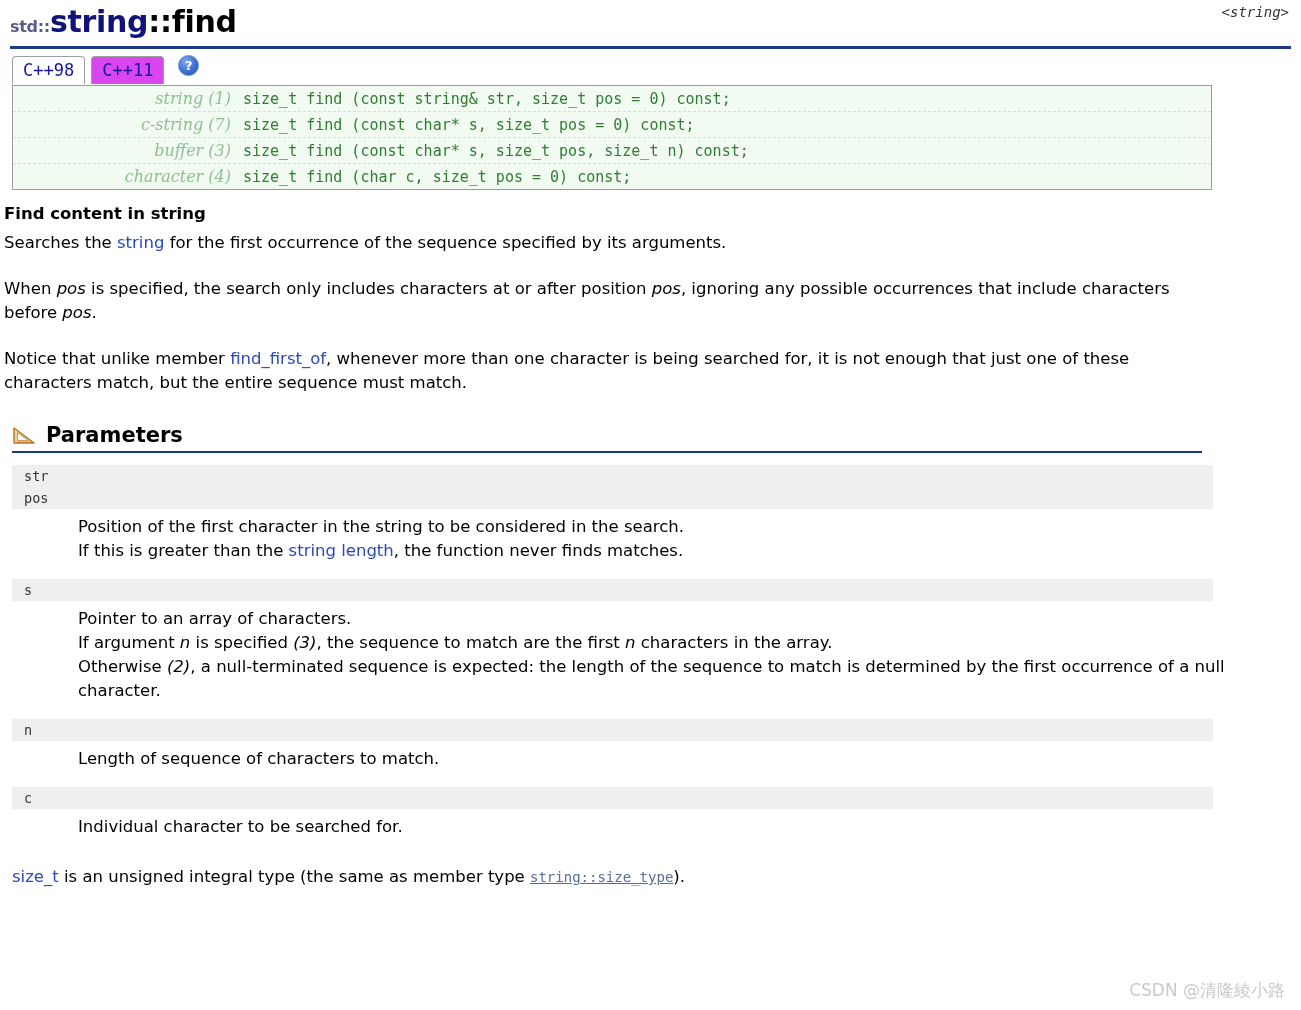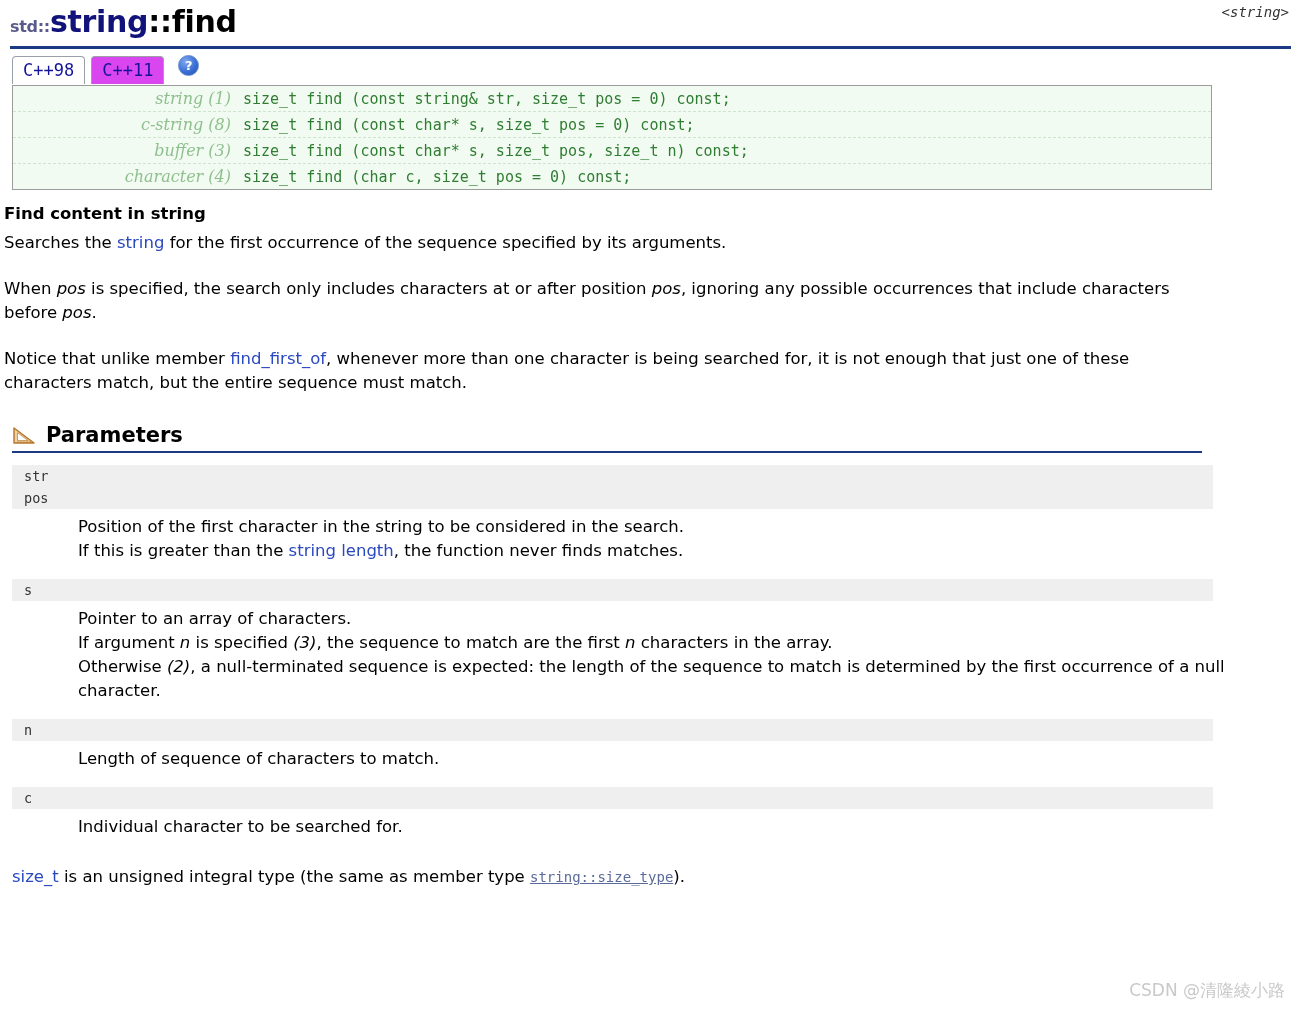--- a/index.html
+++ b/index.html
@@ -252,21 +252,21 @@
     <div class="tab">C++11</div>
     <div class="help-icon">?</div>
   </div>
 
   <div class="sig-block">
     <div class="sig-row">
       <div class="sig-label">string (1)</div>
       <div class="sig-code">size_t find (const string&amp; str, size_t pos = 0) const;</div>
     </div>
     <div class="sig-row">
-      <div class="sig-label">c-string (8)</div>
+      <div class="sig-label">c-string (7)</div>
       <div class="sig-code">size_t find (const char* s, size_t pos = 0) const;</div>
     </div>
     <div class="sig-row">
       <div class="sig-label">buffer (3)</div>
       <div class="sig-code">size_t find (const char* s, size_t pos, size_t n) const;</div>
     </div>
     <div class="sig-row">
       <div class="sig-label">character (4)</div>
       <div class="sig-code">size_t find (char c, size_t pos = 0) const;</div>
     </div>

